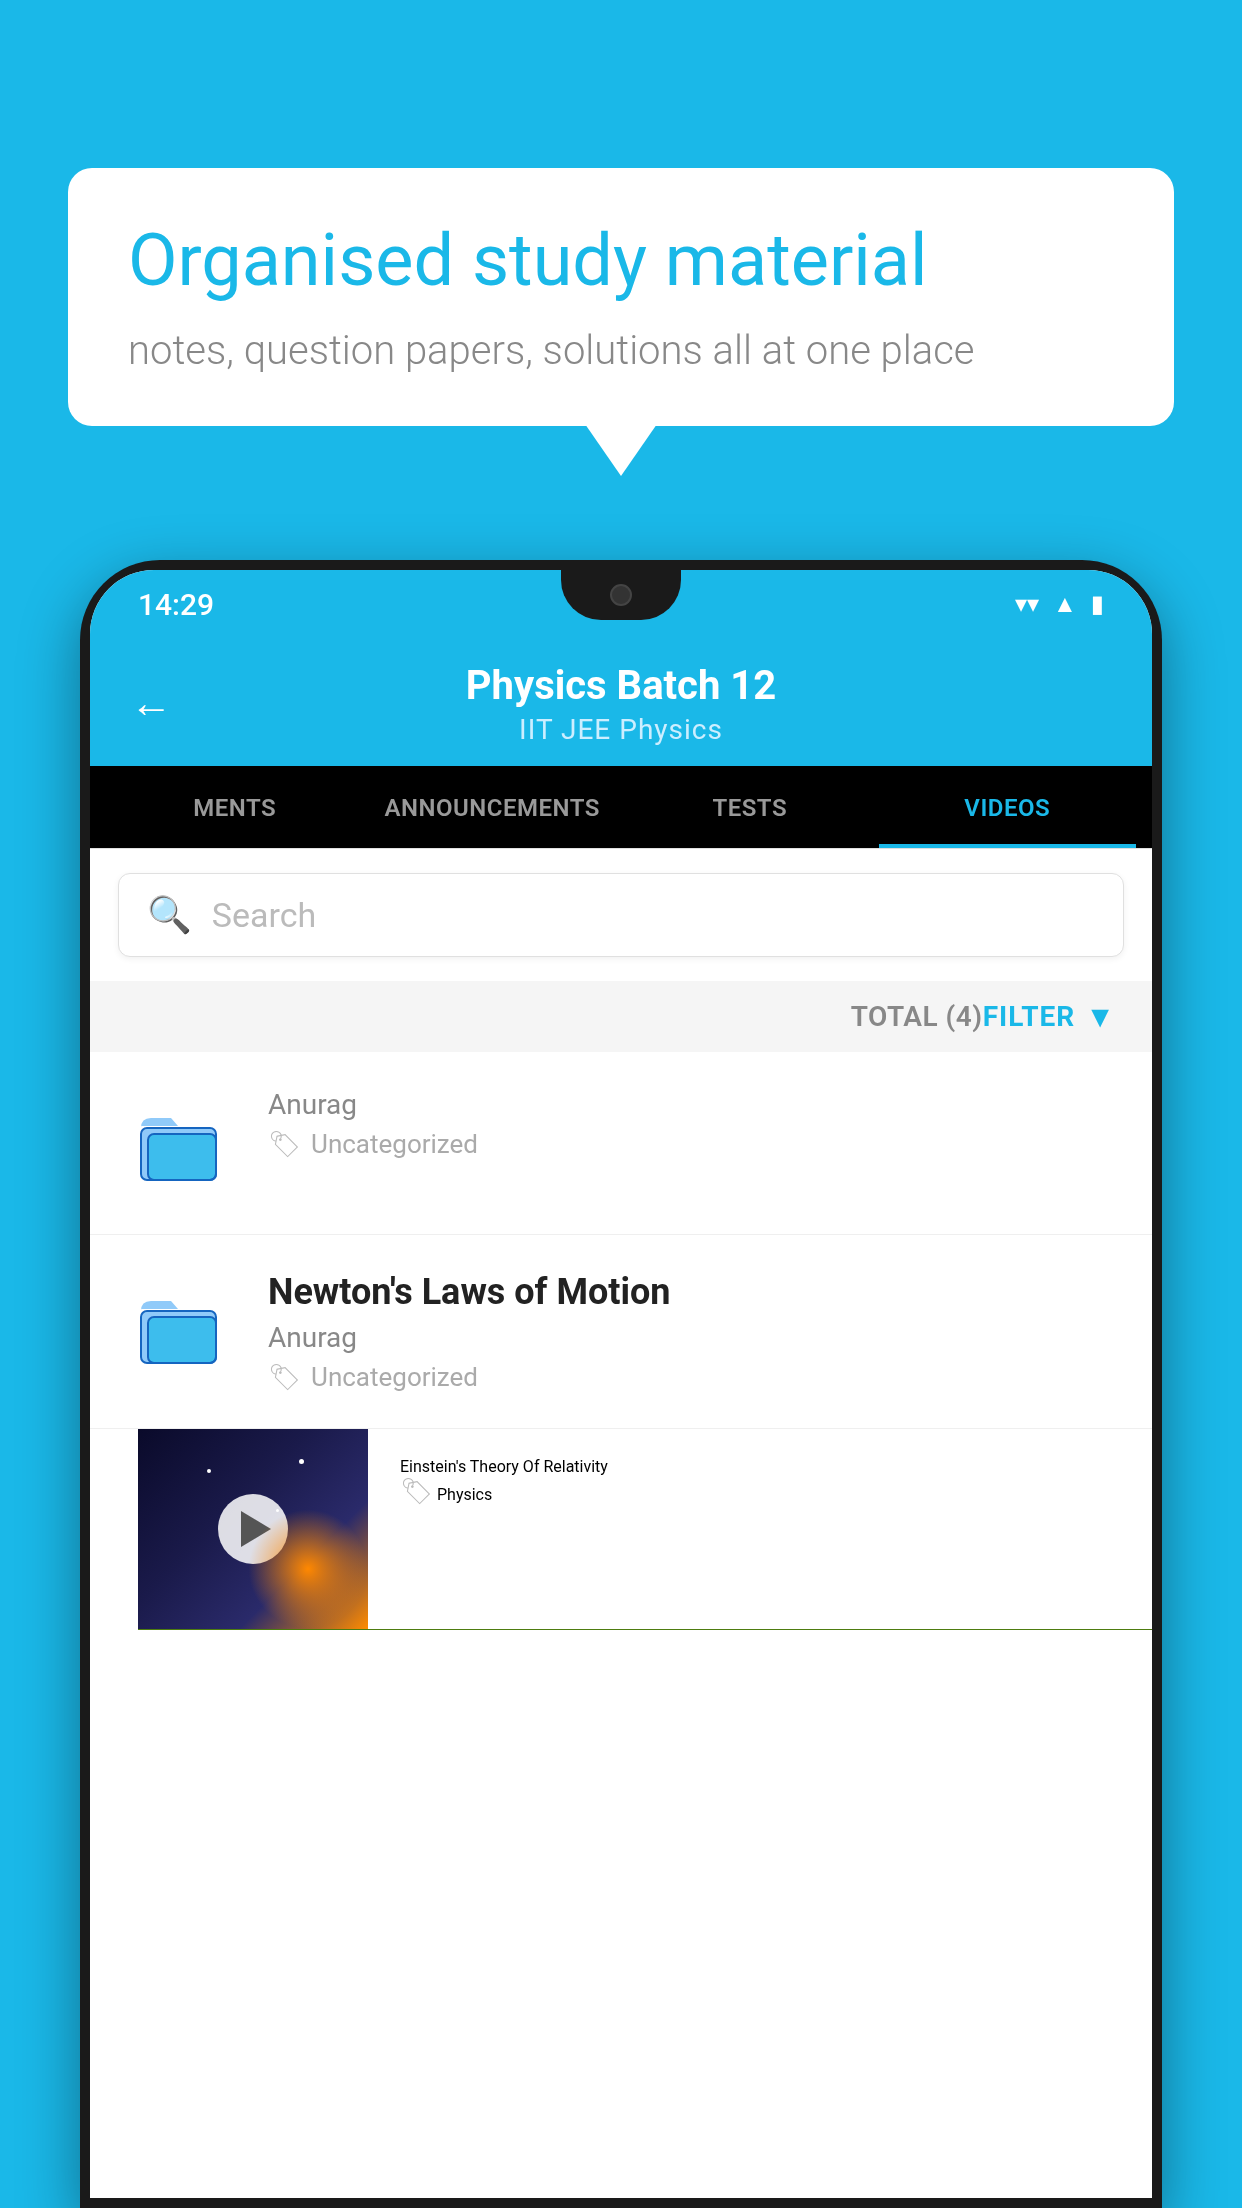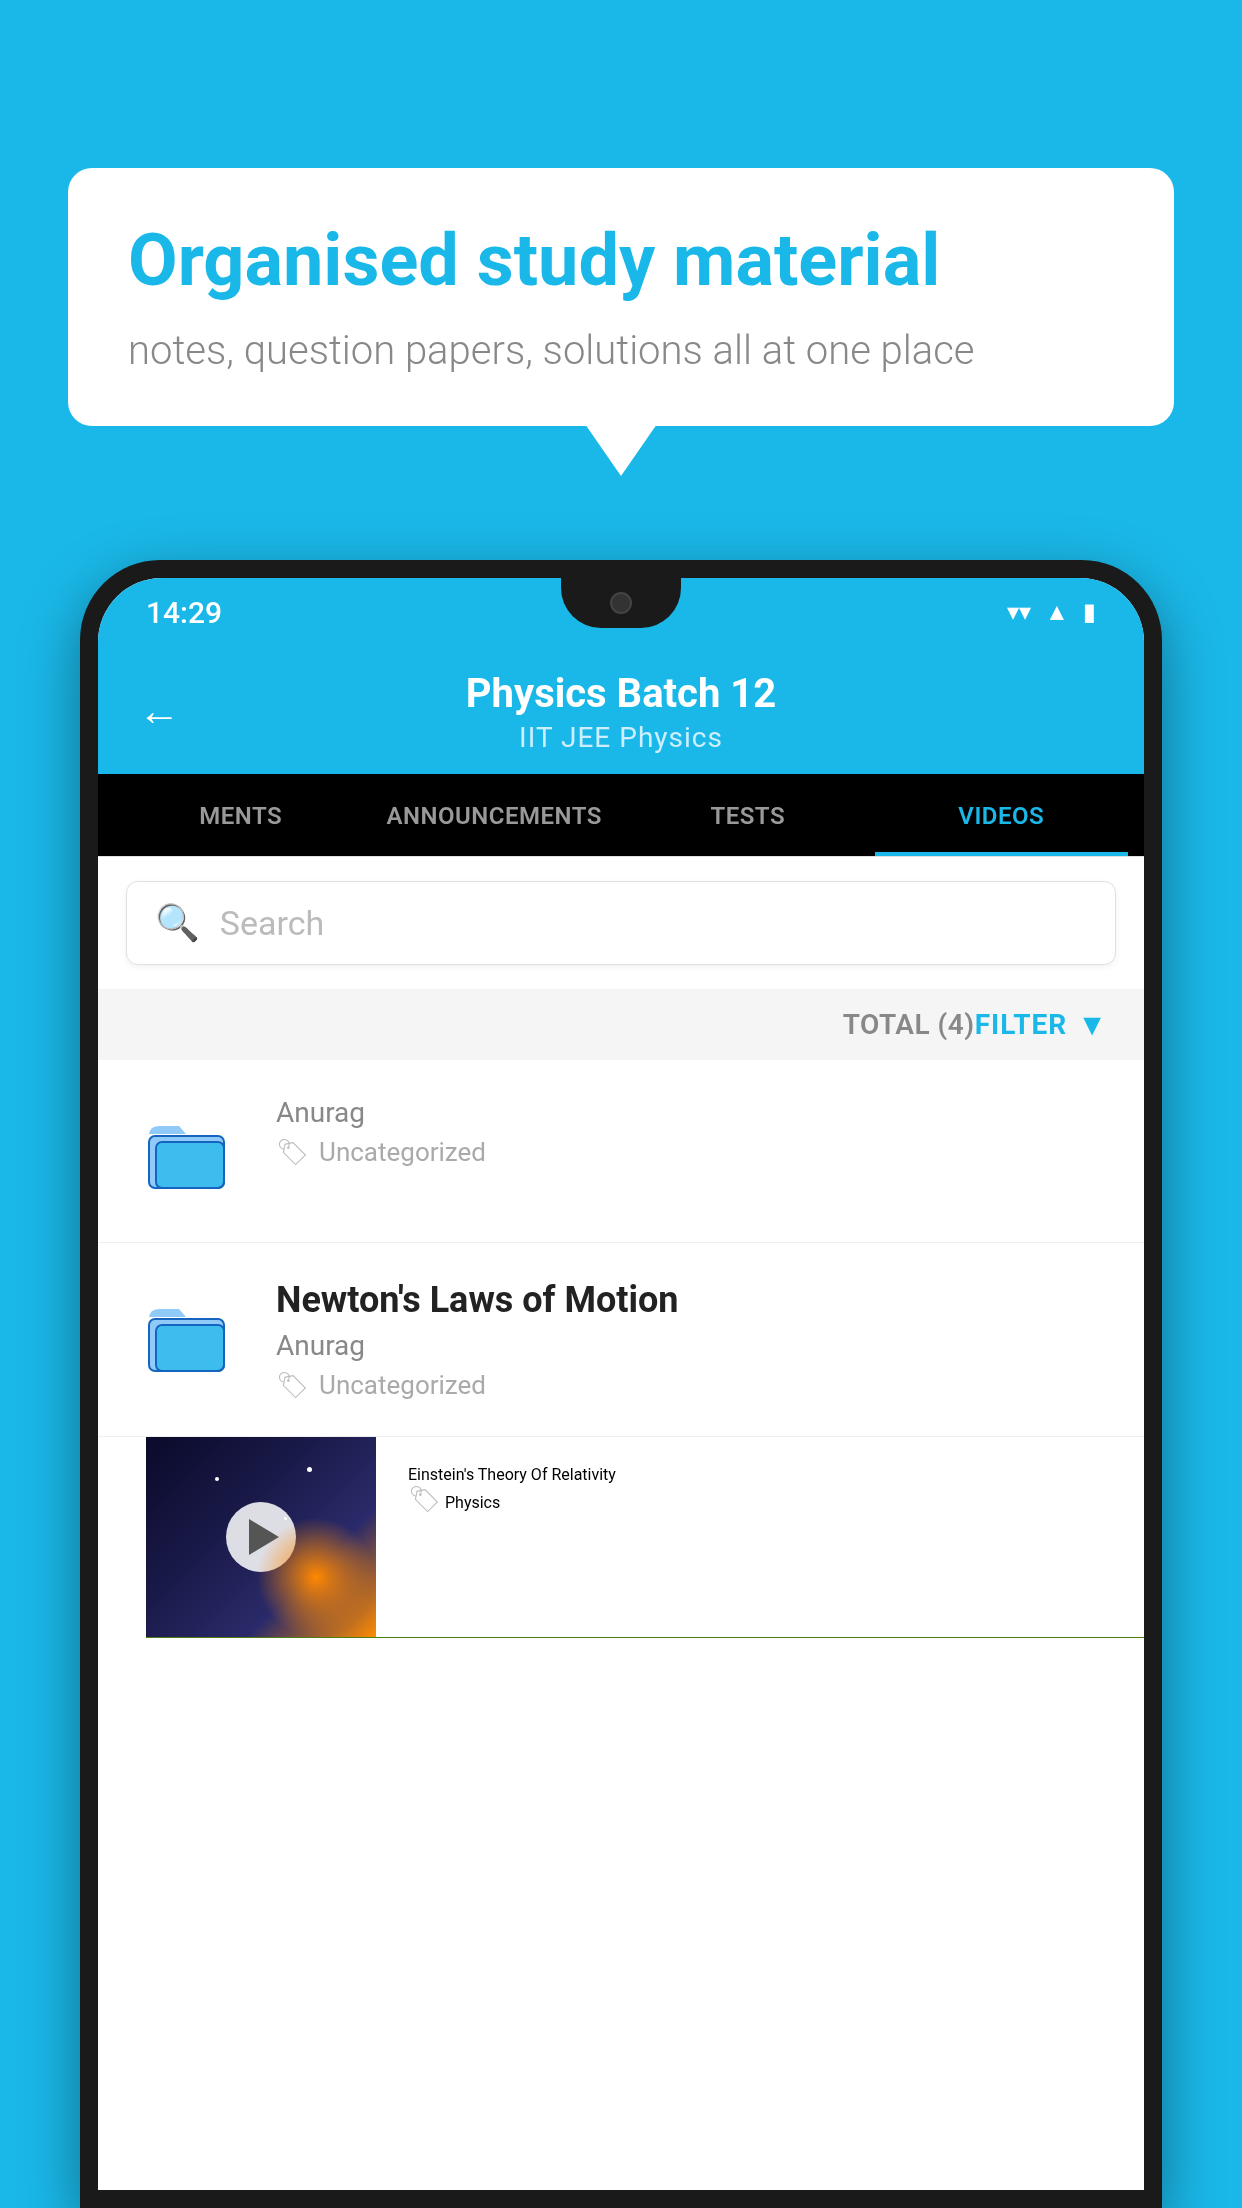--- a/index.html
+++ b/index.html
@@ -29,40 +29,40 @@
       bottom: -50px;
       left: 50%;
       transform: translateX(-50%);
       border-left: 36px solid transparent;
       border-right: 36px solid transparent;
       border-top: 52px solid #fff;
     }
     .speech-bubble h1 {
       color: #1ab8e8;
       font-size: 72px;
-      font-weight: 700;
+      font-weight: 400;
       line-height: 1.15;
       margin-bottom: 24px;
     }
     .speech-bubble p {
       color: #888;
       font-size: 40px;
       font-weight: 300;
     }
 
     
     .phone-frame {
       position: absolute;
       top: 560px;
       left: 80px;
       right: 80px;
       bottom: 0;
       background: #1a1a1a;
       border-radius: 80px 80px 0 0;
-      padding: 18px;
+      padding: 10px;
       box-shadow: 0 20px 60px rgba(0,0,0,0.4);
     }
 
     
     .phone-screen {
       width: 100%;
       height: 100%;
       background: #fff;
       border-radius: 64px 64px 0 0;
       overflow: hidden;

